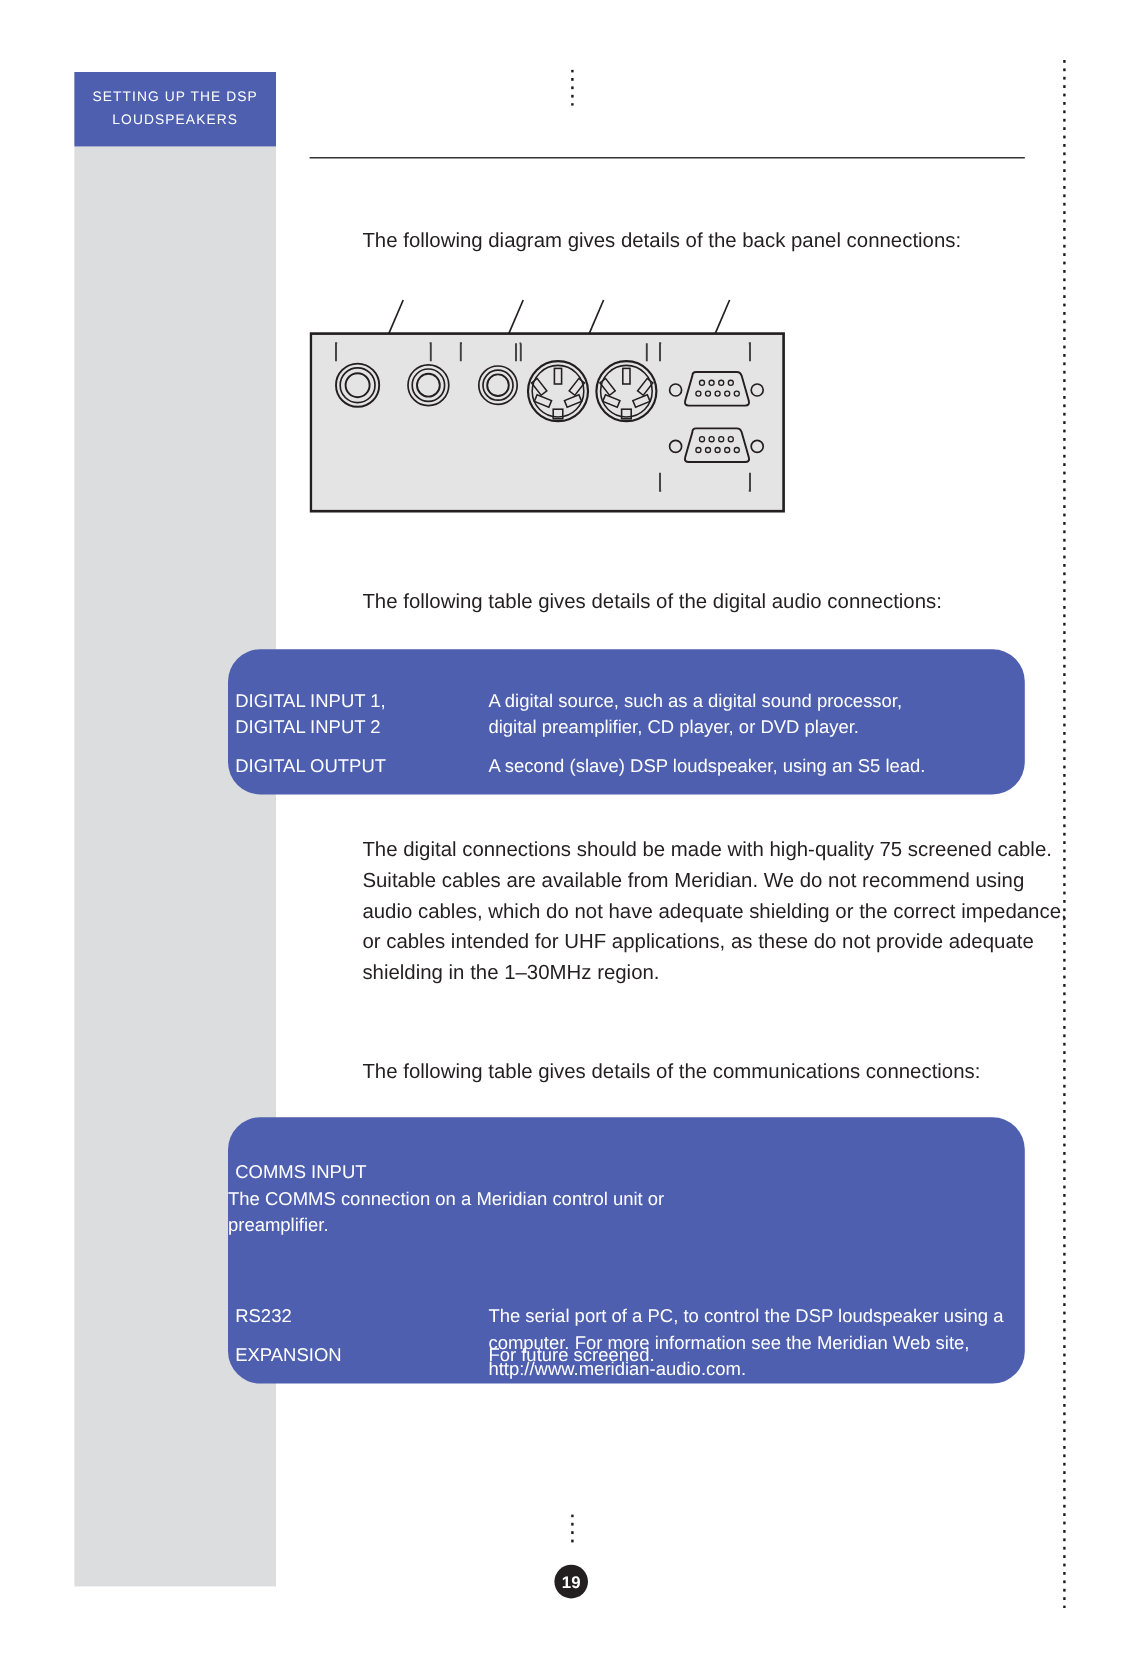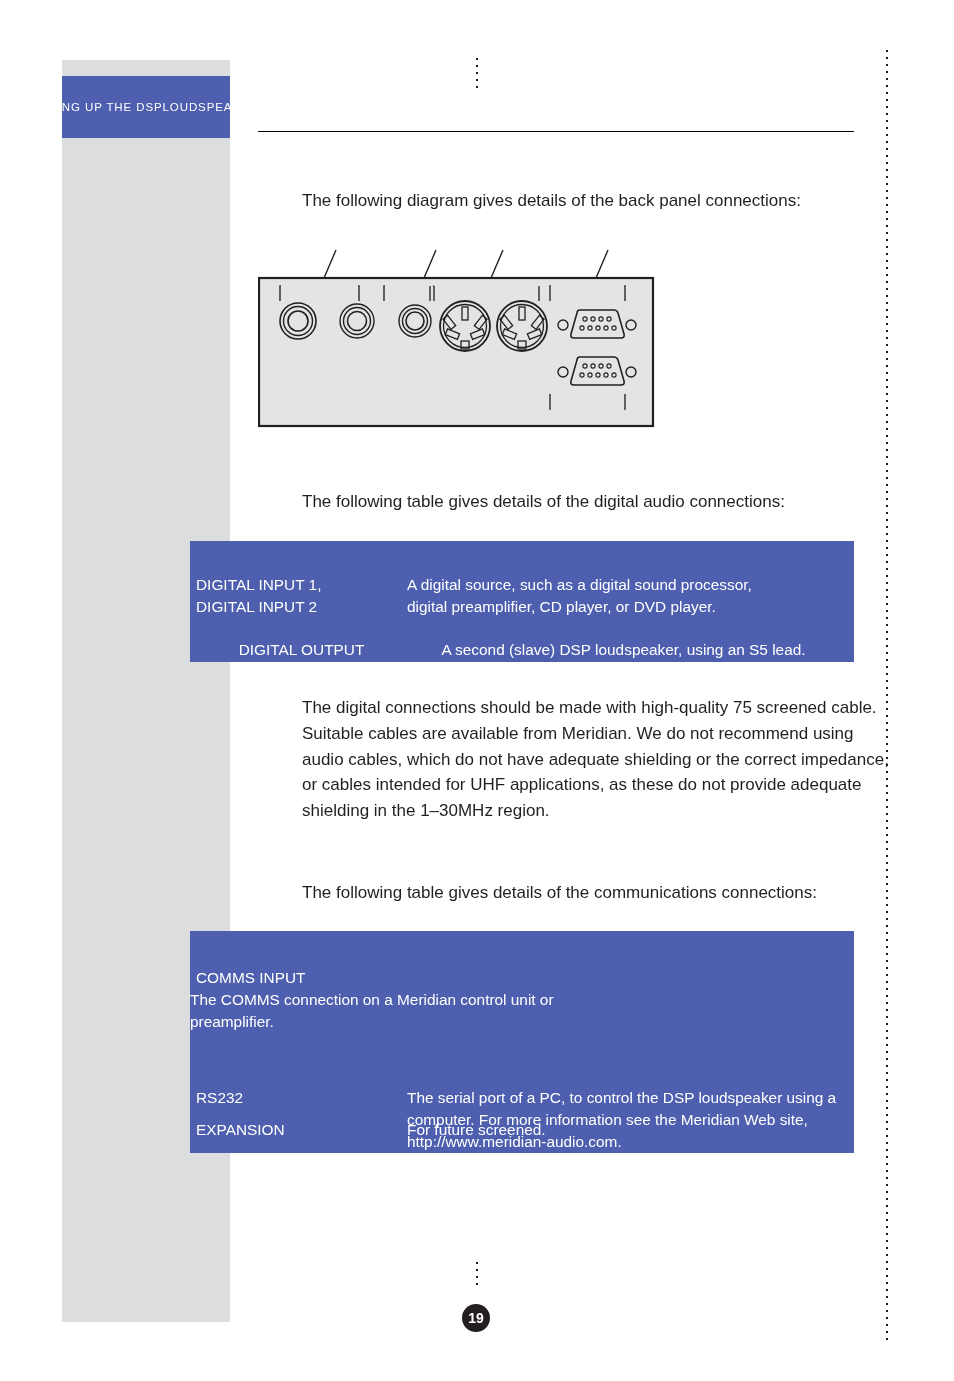--- a/index.html
+++ b/index.html
@@ -24,30 +24,30 @@
     position: absolute;
     left: 62px;
     top: 60px;
     width: 168px;
     height: 1262px;
     background: #dcdddf;
   }
   .chapter-tab {
     position: absolute;
     left: 62px;
-    top: 76px;
+    top: 60px;
     width: 168px;
     height: 62px;
     background: #4d5fae;
     color: #ffffff;
     font-size: 11.5px;
     letter-spacing: 0.9px;
     text-align: center;
     display: flex;
-    flex-direction: row;
+    flex-direction: column;
     align-items: center;
     justify-content: center;
     line-height: 1.65;
   }
   .chapter-tab span { display: block; white-space: nowrap; }
 
   
   .edge-dots {
     position: absolute;
     left: 886px;
@@ -100,20 +100,21 @@
     height: 180px;
   }
 
   
   .blue-table {
     position: absolute;
     left: 190px;
     width: 664px;
     background: #4d5fae;
     color: #ffffff;
+    border-radius: 27px;
   }
   .table-digital { top: 541px; height: 121px; }
   .table-comms   { top: 931px; height: 222px; }
 
   .trow {
     position: absolute;
     left: 0;
     width: 100%;
     display: flex;
   }
@@ -128,21 +129,21 @@
   .tcell-val {
     flex: 1;
     font-size: 15.4px;
     line-height: 1.42;
     padding-right: 14px;
     white-space: pre-line;
   }
 
   
   .d-row-0 { top: 33px; }
-  .d-row-1 { top: 98px; text-align: center; }
+  .d-row-1 { top: 87px; }
   
   .c-row-0 { top: 36px; flex-direction: column; }
   .c-row-1 { top: 86px; }
   .c-row-2 { top: 120px; margin-top: 36px; }
   .c-row-3 { top: 188px; }
 
   
   .page-number {
     position: absolute;
     left: 462px;

